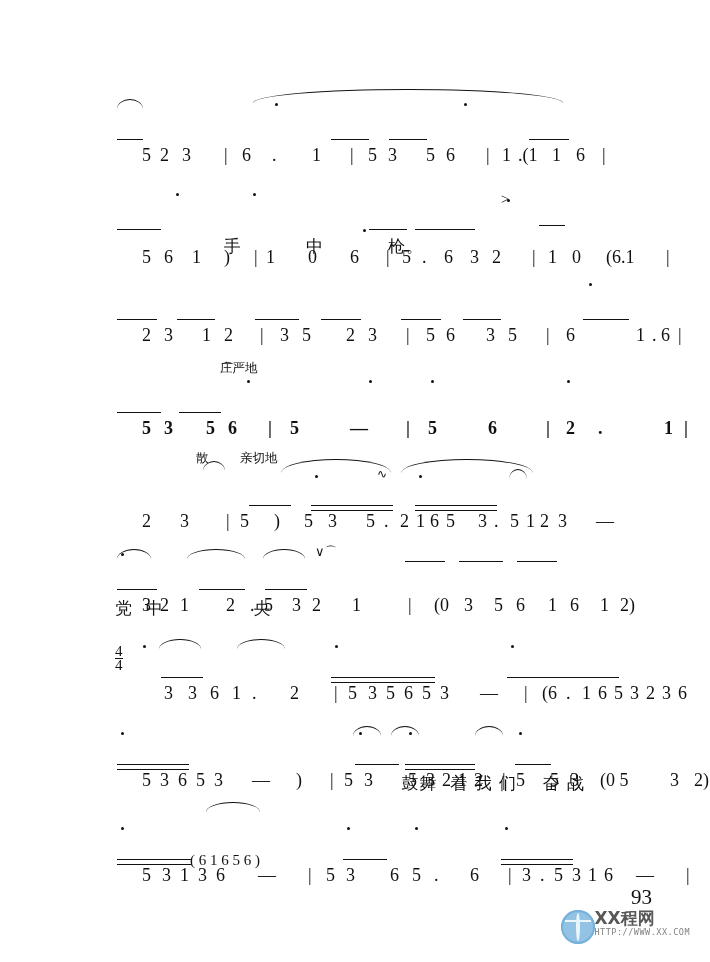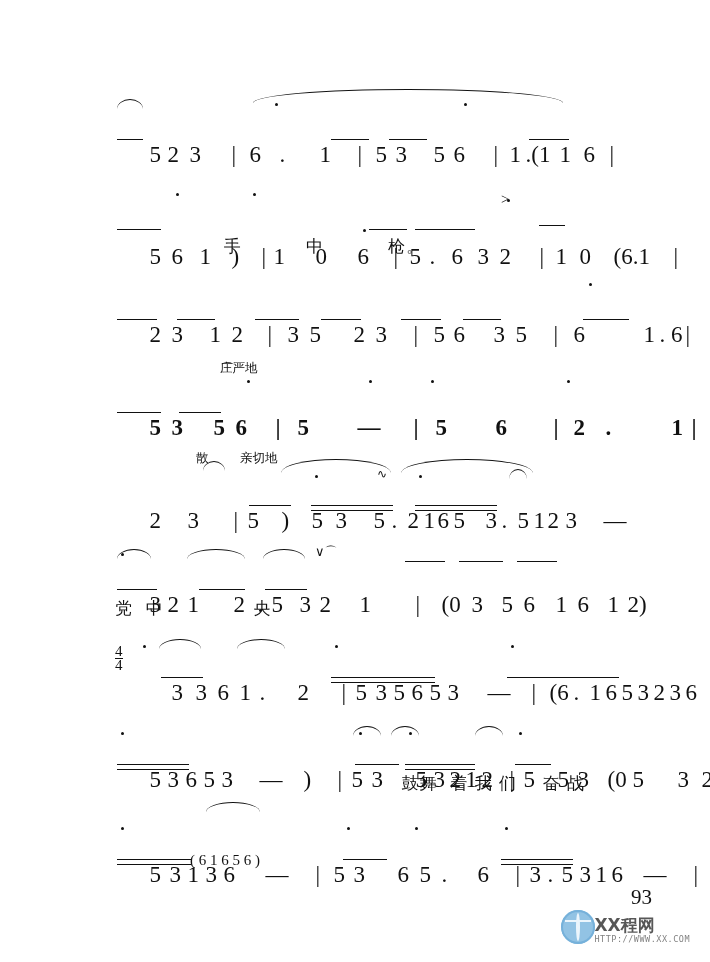--- a/index.html
+++ b/index.html
@@ -19,21 +19,21 @@
     position:absolute;
     left:115px;
     width:520px;
     height:60px;
   }
   .notes{
     position:absolute;
     left:0;top:0;
     white-space:pre;
     font-family:"Liberation Serif", serif;
-    font-size:23px;
+    font-size:18px;
     letter-spacing:0px;
     line-height:28px;
   }
   .lyr{
     position:absolute;
     left:0;
     top:32px;
     white-space:pre;
     font-family:"DejaVu Sans", sans-serif;
     font-size:17px;
@@ -74,21 +74,21 @@
   .pageno{
     position:absolute;
     right:58px;bottom:52px;
     font-family:"Liberation Serif", serif;
     font-size:21px;
   }
   
   .wm{
     position:absolute;
     right:20px;bottom:18px;
-    display:flex;align-items:flex-end;
+    display:flex;align-items:flex-start;
     opacity:.85;
   }
   .wm .globe{
     width:34px;height:34px;border-radius:50%;
     background:#7fb9e0;
     position:relative;
     box-shadow:inset 0 0 0 2px #5fa4d4;
   }
   .wm .globe:before{
     content:"";position:absolute;left:4px;top:10px;width:26px;height:2px;background:#e8f4fc;

